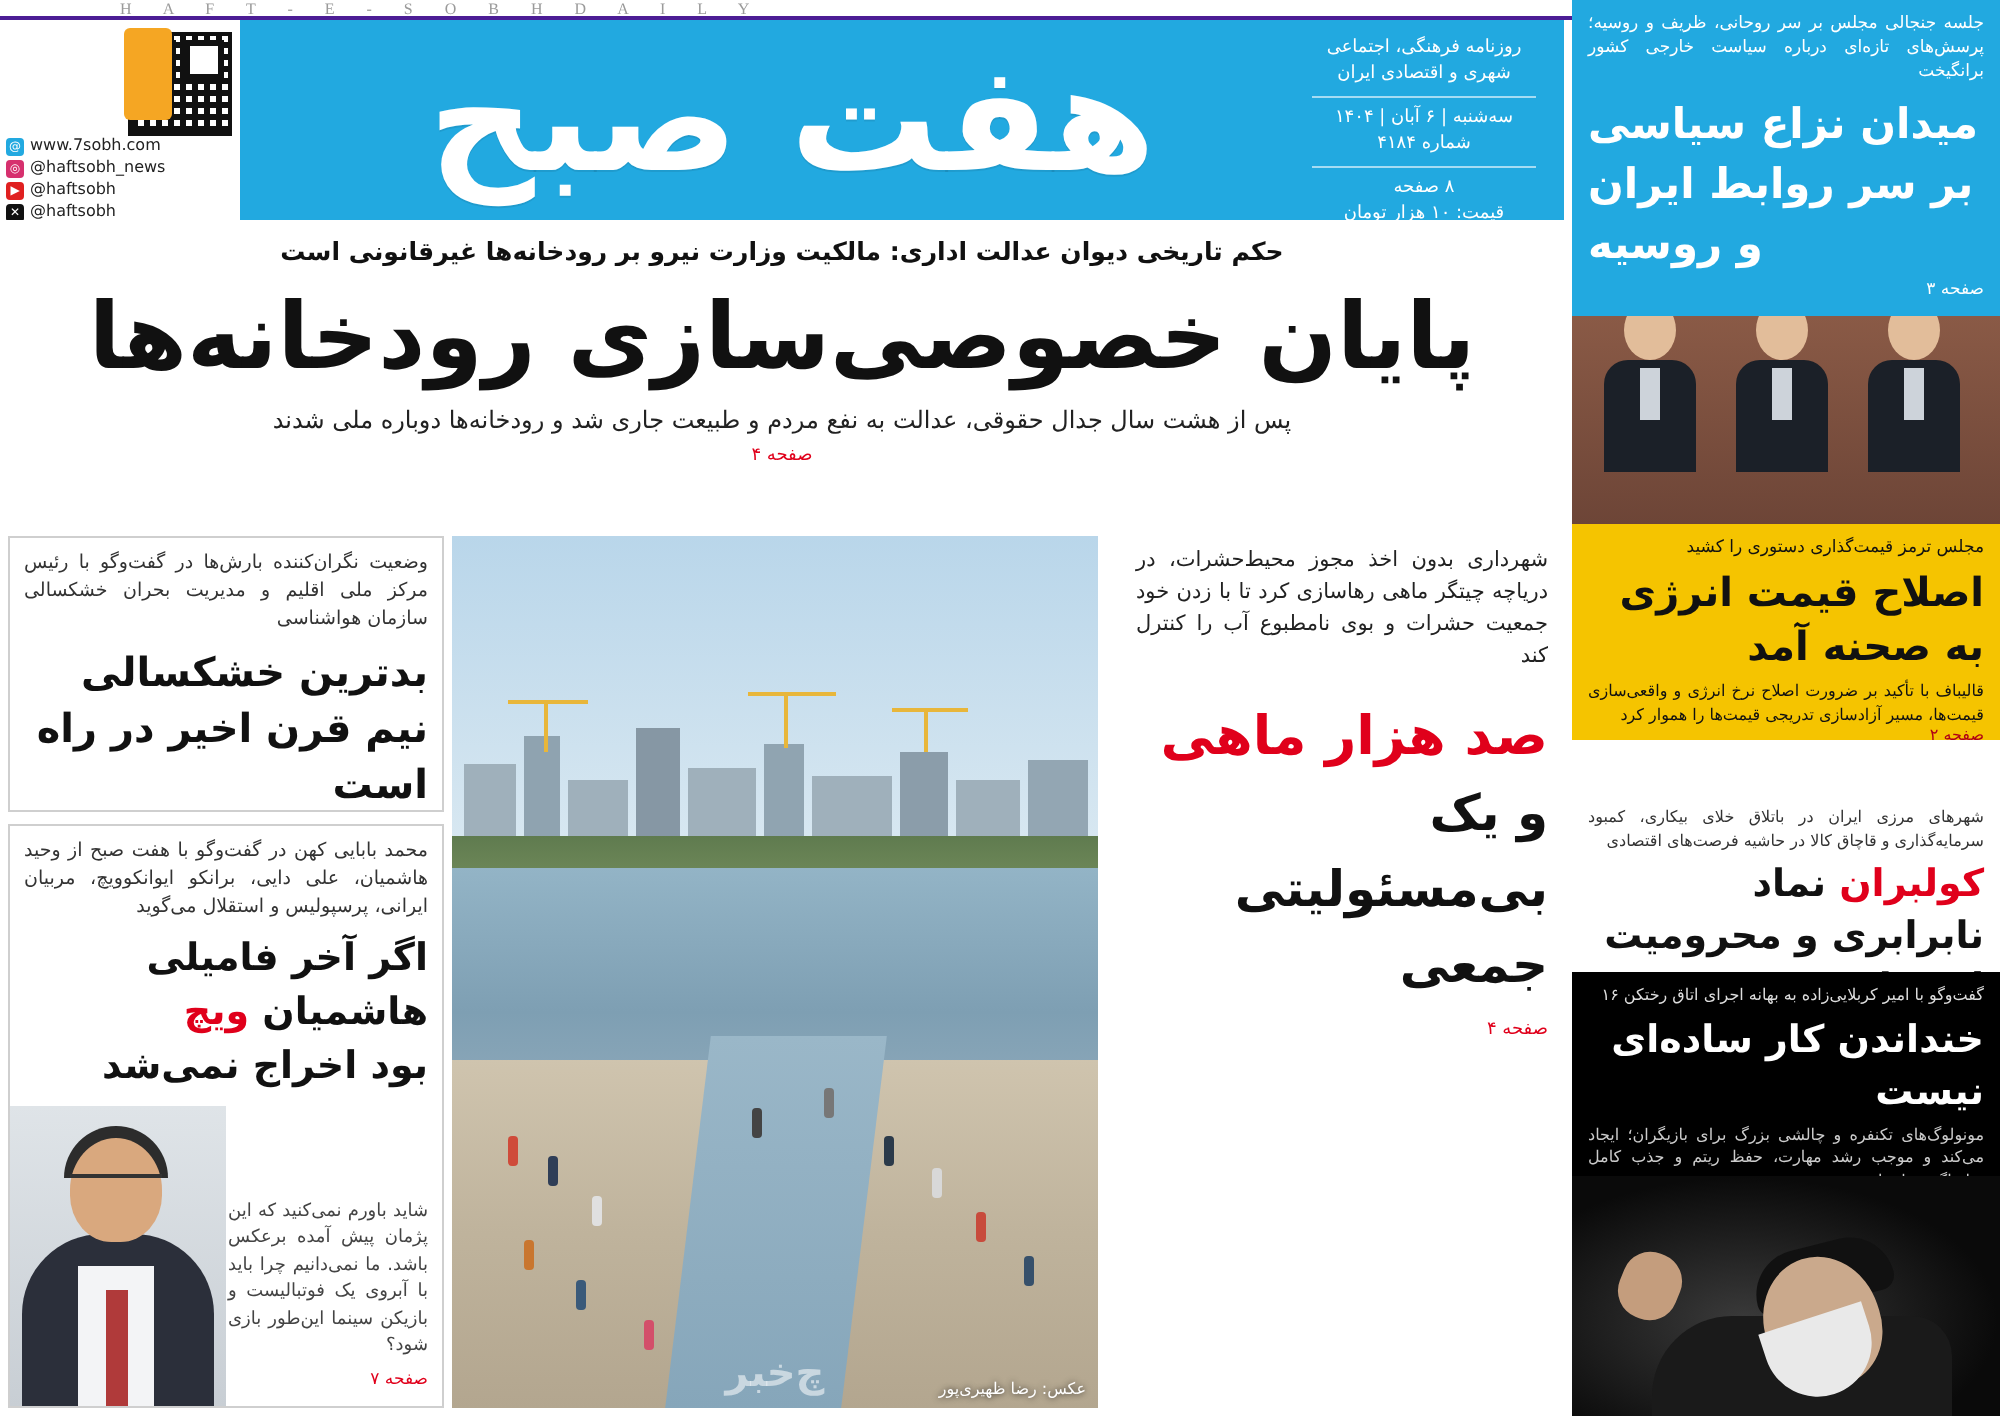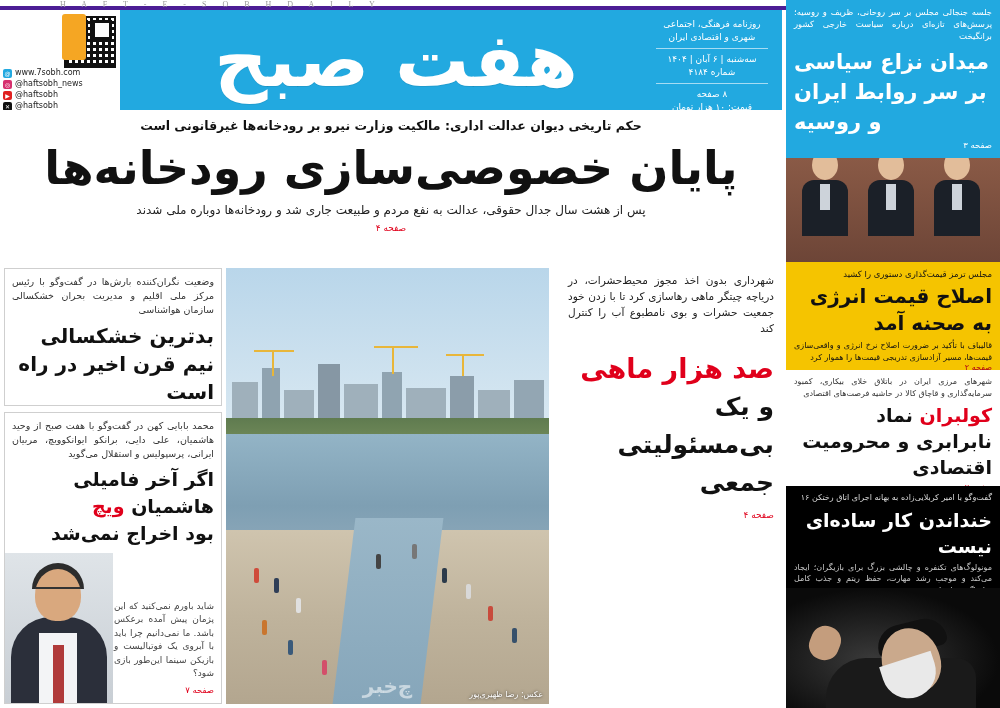--- a/index.html
+++ b/index.html
@@ -12,21 +12,21 @@
   .page {
     position: relative;
     width: 1000px; height: 708px;
     background: #fff;
   }
 
   
   .topstrip {
     position: absolute; top: 0; left: 0; width: 1000px; height: 10px;
     background: #ffffff;
-    border-bottom: 4px solid #4c1d95;
+    border-bottom: 2px solid #4c1d95;
   }
   .topstrip .latin {
     position: absolute; top: 0; left: 60px;
     font-size: 8px; letter-spacing: 7px; color: #9a9a9a;
     font-family: "Liberation Serif", serif;
     line-height: 10px;
   }
 
   
   .masthead {
@@ -251,21 +251,21 @@
   .figure .b { width: 46px; height: 56px; background: #1b2028; border-radius: 12px 12px 0 0; }
   .figure .t { width: 10px; height: 26px; background: #cdd3da; margin: 0 auto; position: relative; top: -52px; }
 
   .sec-yellow { background: #f5c400; height: 108px; padding: 6px 8px; color: #111; }
   .sec-yellow .lead-in { font-size: 8.5px; line-height: 12px; text-align: justify; }
   .sec-yellow h3 { font-size: 20px; line-height: 27px; font-weight: bold; text-align: right; margin-top: 3px; }
   .sec-yellow .body { font-size: 8px; line-height: 11.5px; text-align: justify; margin-top: 3px; }
   .sec-yellow .pagenum { font-size: 8px; color: #b00015; text-align: right; }
 
   .sec-white { background: #fff; height: 116px; padding: 6px 8px; color: #111; }
-  .sec-white .body { font-size: 8px; line-height: 11.5px; text-align: justify; color: #333; }
+  .sec-white .body { font-size: 8px; line-height: 11.5px; text-align: justify; color: #333; margin-top: 27px; }
   .sec-white h3 { font-size: 19px; line-height: 26px; font-weight: bold; text-align: right; margin-top: 3px; }
   .sec-white h3 .hl { color: #e0001b; }
   .sec-white .pagenum { font-size: 8px; color: #e0001b; text-align: right; margin-top: 3px; }
 
   .sec-dark { background: #000000; height: 222px; padding: 6px 8px; color: #fff; position: relative; }
   .sec-dark .lead-in { font-size: 8px; line-height: 11.5px; text-align: justify; color: #ddd; }
   .sec-dark h3 { font-size: 19px; line-height: 26px; font-weight: bold; text-align: right; margin-top: 3px; color:#fff; }
   .sec-dark .body { font-size: 8px; line-height: 11.5px; text-align: justify; color: #ccc; margin-top: 3px; }
   .sec-dark .pagenum { font-size: 8px; color: #ff4d5e; text-align: right; margin-top: 2px; }
   .sec-dark .photo4 {

